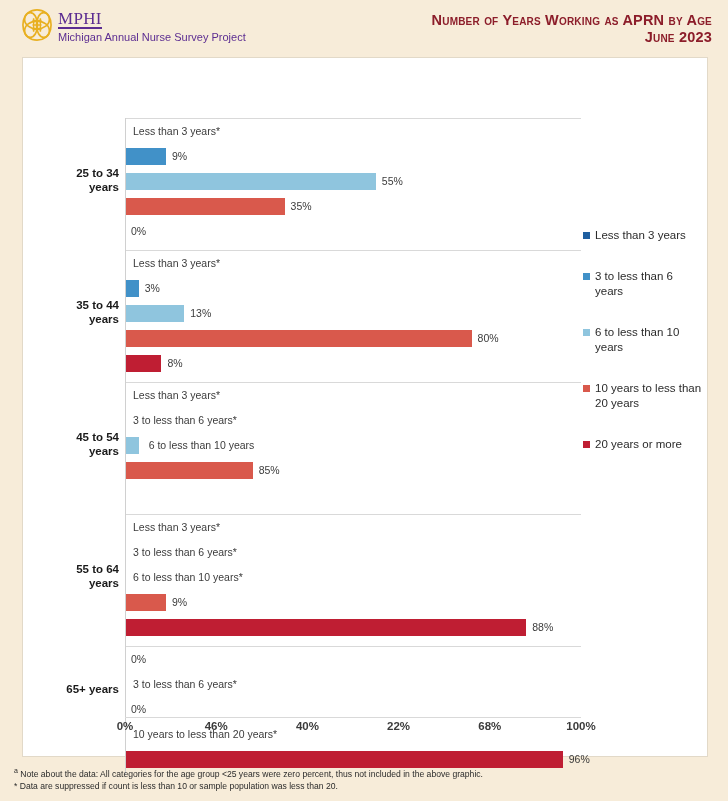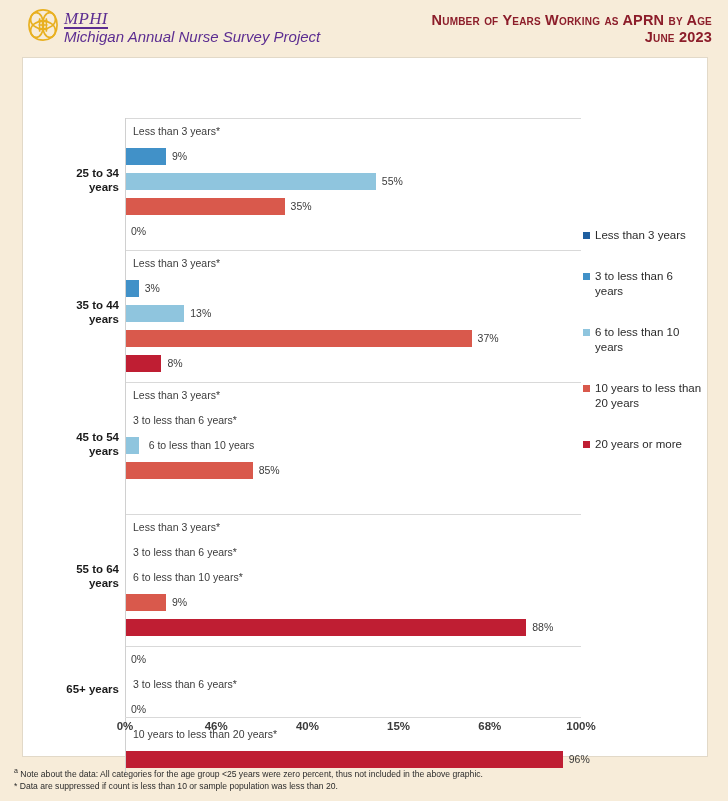--- a/index.html
+++ b/index.html
@@ -10,36 +10,36 @@
     font-family:"Liberation Sans", sans-serif;
     color:#1a1a1a;
     overflow:hidden;
     position:relative;
   }
   
   #header{
     position:absolute;left:0;top:0;width:728px;height:54px;
   }
   #logo-block{
-    position:absolute;left:26px;top:7px;
-    display:flex;align-items:flex-end;font-style:italic;
+    position:absolute;left:20px;top:7px;
+    display:flex;align-items:flex-end;
   }
   #logo-mark{
     width:34px;height:36px;margin-right:4px;flex:none;
   }
   #logo-text{padding-top:2px;}
   #logo-acronym{
     font-family:"Liberation Serif", serif;
     font-size:17px;font-weight:400;color:#5c2d91;
     line-height:17px;letter-spacing:.3px;
     border-bottom:2px solid #5c2d91;
     display:inline-block;padding-bottom:0px;
   }
   #logo-tagline{
-    font-size:15px;color:#5c2d91;line-height:12px;
+    font-size:11px;color:#5c2d91;line-height:12px;
     margin-top:2px;white-space:nowrap;
   }
   #title-block{
     position:absolute;right:16px;top:12px;
     text-align:right;
     color:#8c1d2a;
     font-variant:small-caps;
     font-weight:bold;
     font-size:14.5px;
     line-height:17px;
@@ -189,21 +189,21 @@
           <div class="bar-row">
             <div class="bar" title="3 to less than 6 years" style="width: 13.68px; background: rgb(65, 145, 200);"></div>
             <span class="bar-value" style="left: 19.68px;">3%</span>
           </div>
           <div class="bar-row">
             <div class="bar" title="6 to less than 10 years" style="width: 59.28px; background: rgb(143, 197, 222);"></div>
             <span class="bar-value" style="left: 65.28px;">13%</span>
           </div>
           <div class="bar-row">
             <div class="bar" title="10 years to less than 20 years" style="width: 346.56px; background: rgb(217, 89, 76);"></div>
-            <span class="bar-value" style="left: 352.56px;">37%</span>
+            <span class="bar-value" style="left: 352.56px;">80%</span>
           </div>
           <div class="bar-row">
             <div class="bar" title="20 years or more" style="width: 36.48px; background: rgb(191, 30, 51);"></div>
             <span class="bar-value" style="left: 42.48px;">8%</span>
           </div>
         </div>
         <div class="grouplabel" style="top: 239.5px;">
           <div>35 to 44</div>
           <div>years</div>
         </div>
@@ -269,21 +269,21 @@
           </div>
         </div>
         <div class="grouplabel" style="top: 624px;">65+ years</div>
       </div>
     <div id="axis-line"></div>
     <div id="axis-base"></div>
     <div id="xaxis">
         <span class="xtick" style="left: 0px;">0%</span>
         <span class="xtick" style="left: 91.2px;">46%</span>
         <span class="xtick" style="left: 182.4px;">40%</span>
-        <span class="xtick" style="left: 273.6px;">15%</span>
+        <span class="xtick" style="left: 273.6px;">22%</span>
         <span class="xtick" style="left: 364.8px;">68%</span>
         <span class="xtick" style="left: 456px;">100%</span>
       </div>
     <div id="legend">
         <div class="legend-item"><span class="legend-swatch" style="background: rgb(31, 95, 160);"></span><span>Less than 3 years</span></div>
         <div class="legend-item"><span class="legend-swatch" style="background: rgb(65, 145, 200);"></span><span>3 to less than 6 years</span></div>
         <div class="legend-item"><span class="legend-swatch" style="background: rgb(143, 197, 222);"></span><span>6 to less than 10 years</span></div>
         <div class="legend-item"><span class="legend-swatch" style="background: rgb(217, 89, 76);"></span><span>10 years to less than 20 years</span></div>
         <div class="legend-item"><span class="legend-swatch" style="background: rgb(191, 30, 51);"></span><span>20 years or more</span></div>
       </div>

